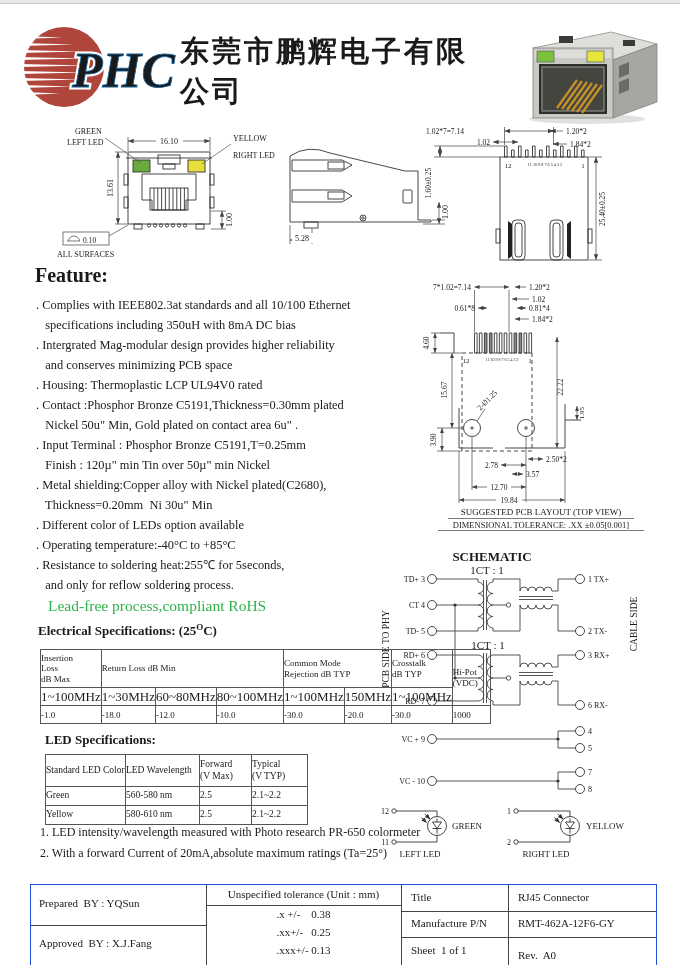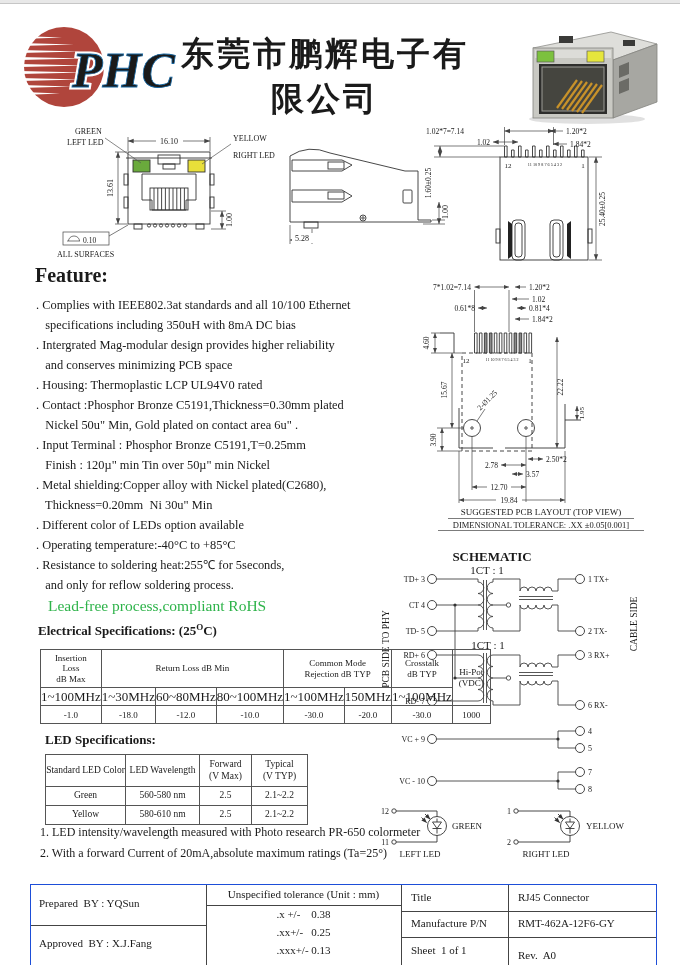--- a/index.html
+++ b/index.html
@@ -1,28 +1,28 @@
 <!DOCTYPE html>
 <html><head>
 <meta charset="utf-8">
 <style>
   html,body{margin:0;padding:0;background:#e8e8e8;}
   .page{position:relative;width:680px;height:965px;background:#ffffff;margin:4px auto;
         font-family:"Liberation Serif",serif;color:#1a1a1a;overflow:hidden;outline:1px solid #c6c6c6;}
   .abs{position:absolute;}
   svg{overflow:visible;}
   svg text{font-family:"Liberation Serif",serif;fill:#1a1a1a;}
-  .cn-title{font-family:"DejaVu Sans",sans-serif;font-weight:700;font-size:33px;letter-spacing:3px;text-align:center;}
+  .cn-title{font-family:"DejaVu Sans",sans-serif;font-weight:700;font-size:29px;letter-spacing:3px;}
   .en-title{font-weight:700;font-size:17px;text-align:center;letter-spacing:.2px;}
   .feat-title{font-size:20px;font-weight:700;}
   .fline{white-space:pre;font-size:12.4px;line-height:20px;}
   .rohs{color:#2eb34a;font-size:15.5px;padding-left:12px;line-height:22px;}
   .sec-title{font-size:13px;font-weight:700;}
   .sec-title sup{font-size:9px;}
-  table.spec{border-collapse:collapse;table-layout:fixed;text-align:center;}
+  table.spec{border-collapse:collapse;table-layout:fixed;text-align:left;}
   table.spec td{border:1px solid #555;padding:1px 0;vertical-align:middle;line-height:1.18;}
   .pre{white-space:pre-line;}
   .f9{font-size:9px;} .f85{font-size:13px;} .f95{font-size:9.5px;}
   .notes{font-size:12px;line-height:21px;}
   .tb{position:absolute;border:1px solid #1d4ed8;}
   .tb .vline,.tb .hline{position:absolute;background:#444;}
   .tb-cell{position:absolute;font-size:11px;white-space:pre;}
 </style>
 </head>
 <body>

